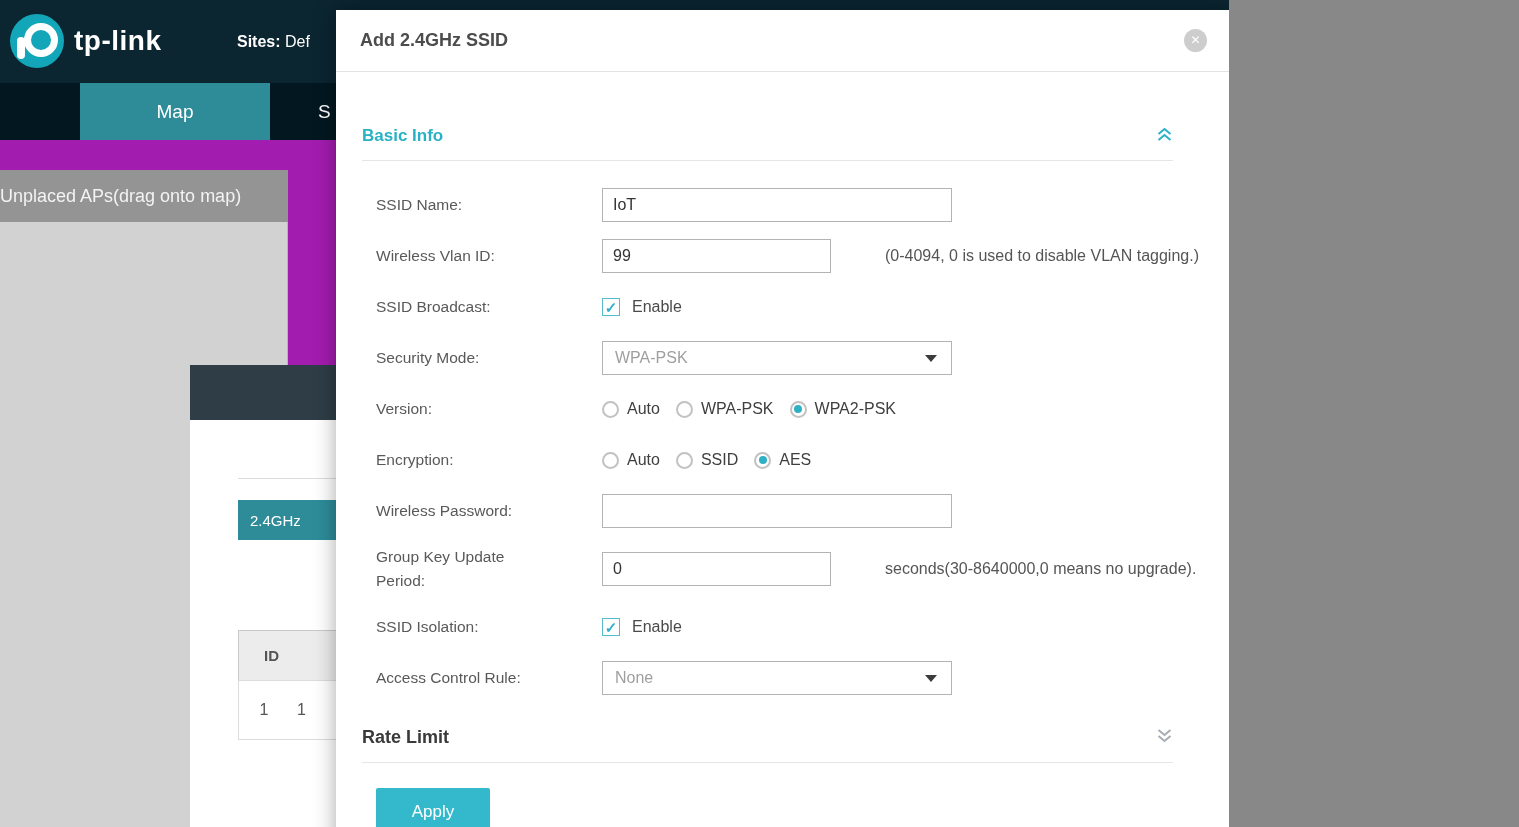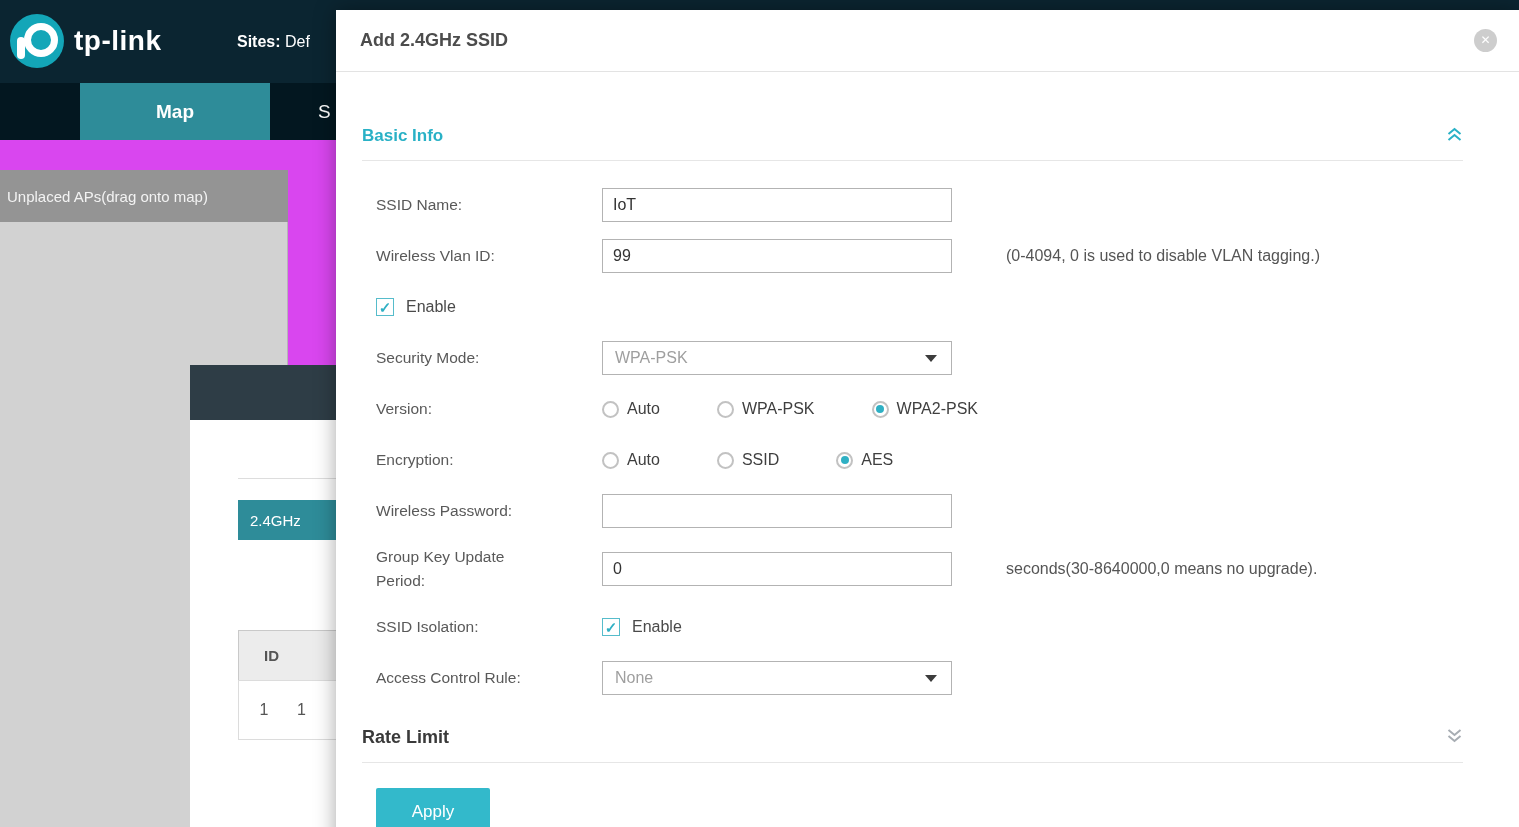--- a/index.html
+++ b/index.html
@@ -1,34 +1,34 @@
 <!DOCTYPE html>
 <html><head>
 <meta charset="utf-8">
 <style>
   * { margin:0; padding:0; box-sizing:border-box; }
   body { font-family:"Liberation Sans", sans-serif; background:#888; }
-  #screen { position:relative; width:1519px; height:827px; overflow:hidden; background:#d946ef; }
+  #screen { position:relative; width:1229px; height:827px; overflow:hidden; background:#a21caf; }
 
   
   .topbar { position:absolute; left:0; top:0; width:1519px; height:83px; background:#0b2531; }
   .logo { position:absolute; left:10px; top:14px; display:flex; align-items:center; }
   .logo-icon { width:54px; height:54px; border-radius:50%; background:#13a6b8; position:relative; }
   .logo-icon::before { content:''; position:absolute; width:20px; height:20px; border:7px solid #fff; border-radius:50%; top:9px; left:14px; }
   .logo-icon::after { content:''; position:absolute; width:8px; height:22px; background:#fff; left:7px; top:23px; border-radius:4px; }
   .logo-text { color:#fff; font-size:28px; font-weight:bold; margin-left:10px; letter-spacing:.5px; }
   .sites { position:absolute; left:237px; top:33px; color:#fff; font-size:16px; }
   .sites b { font-weight:bold; }
   .navbar { position:absolute; left:0; top:83px; width:1519px; height:57px; background:#031720; }
   .tab-map { position:absolute; left:80px; top:0; width:190px; height:57px; background:#2e8c99; color:#fff;
-             font-size:19px; font-weight:bold; display:flex; align-items:center; justify-content:center; }
+             font-size:19px; font-weight:normal; display:flex; align-items:center; justify-content:center; }
   .tab-partial { position:absolute; left:318px; top:0; height:57px; color:#fff; font-size:19px;
              display:flex; align-items:center; }
   .unplaced-bar { position:absolute; left:0; top:170px; width:288px; height:52px; background:#949494;
-             color:#f3f3f3; font-size:15px; display:flex; align-items:center; padding-left:7px; }
+             color:#f3f3f3; font-size:18px; display:flex; align-items:center; }
   .left-panel { position:absolute; left:0; top:222px; width:288px; bottom:0; background:#d2d2d2; border-right:1px solid #b5b5b5; }
 
   
   .bg-dialog { position:absolute; left:190px; top:365px; width:146px; bottom:0;text-align:center; }
   .bg-dialog-header { height:55px; background:#2e3d46; }
   .bg-dialog-body { position:absolute; top:55px; left:0; right:0; bottom:0; background:#fff; }
   .bg-divider { position:absolute; left:48px; right:0; top:58px; border-top:1px solid #ddd; }
   .bg-band-btn { position:absolute; left:48px; right:0; top:80px; height:40px; background:#2e8c99; color:#fff;
              font-size:15px; display:flex; align-items:center; padding-left:12px; }
   .bg-th { position:absolute; left:48px; top:210px; width:52px; height:51px; background:#ececec;
@@ -67,21 +67,21 @@
   .select { width:350px; height:34px; border:1px solid #b3b3b3; display:flex; align-items:center;
             justify-content:space-between; padding:0 14px 0 12px; font-size:16px; color:#9f9f9f; cursor:pointer; background:#fff; }
   .caret { width:0; height:0; border-left:6px solid transparent; border-right:6px solid transparent; border-top:7px solid #3c3c3c; }
 
   .checkbox-wrap { display:flex; align-items:center; cursor:pointer; }
   .checkbox { width:18px; height:18px; border:1px solid #56bccb; background:#fff; position:relative; }
   .checkbox.checked::after { content:"✓"; position:absolute; inset:0; color:#2fb0c4; font-size:15px; font-weight:bold;
             line-height:17px; text-align:center; }
   .cb-label { margin-left:12px; font-size:16px; color:#4a4a4a; }
 
-  .radio-group { display:flex; align-items:center;gap:41px; }
+  .radio-group { display:flex; align-items:center; }
   .radio-opt { display:flex; align-items:center; margin-right:16px; cursor:pointer; }
   .radio { width:17px; height:17px; border:2px solid #c2c2c2; border-radius:50%; position:relative; background:#fff; }
   .radio.selected::after { content:''; position:absolute; left:2.5px; top:2.5px; width:8px; height:8px; border-radius:50%; background:#2fb0c4; }
   .radio-label { margin-left:8px; font-size:16px; color:#3f3f3f; }
 
   .apply-btn { margin-top:25px; margin-left:14px; width:114px; height:48px; background:#33b9cb; color:#fff;
             border:none; font-size:17px; font-family:"Liberation Sans", sans-serif; cursor:pointer; border-radius:2px; }
 </style>
 </head>
 <body>
@@ -143,20 +143,21 @@
         <input class="text" type="text" value="IoT" style="">
       </div>
 
       <div class="row">
         <div class="flabel">Wireless Vlan ID:</div>
         <input class="text" type="text" value="99" style="">
         <div class="hint">(0-4094, 0 is used to disable VLAN tagging.)</div>
       </div>
 
       <div class="row">
+        <div class="flabel">SSID Broadcast:</div>
         <div class="checkbox-wrap">
           <span class="checkbox checked"></span>
           <span class="cb-label">Enable</span>
         </div>
       </div>
 
       <div class="row">
         <div class="flabel">Security Mode:</div>
         <div class="select">
           <span>WPA-PSK</span>

